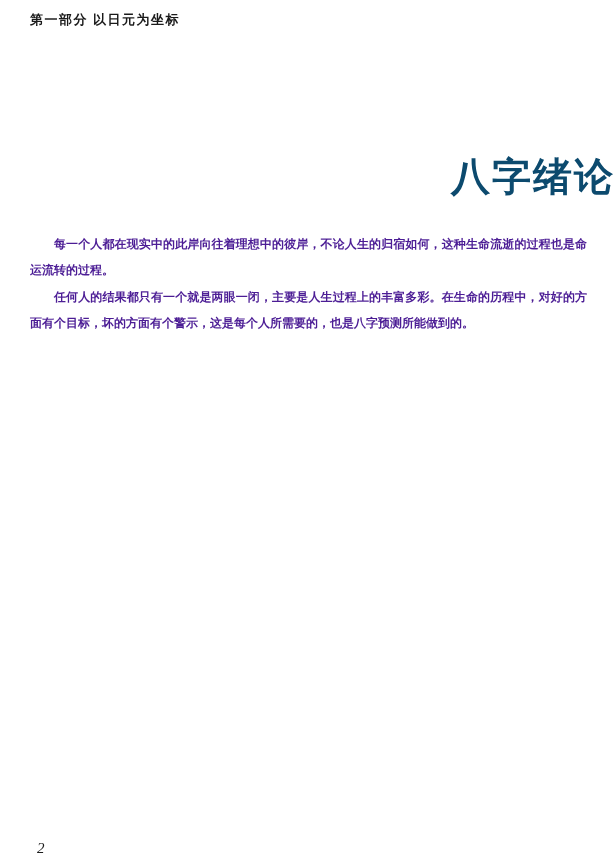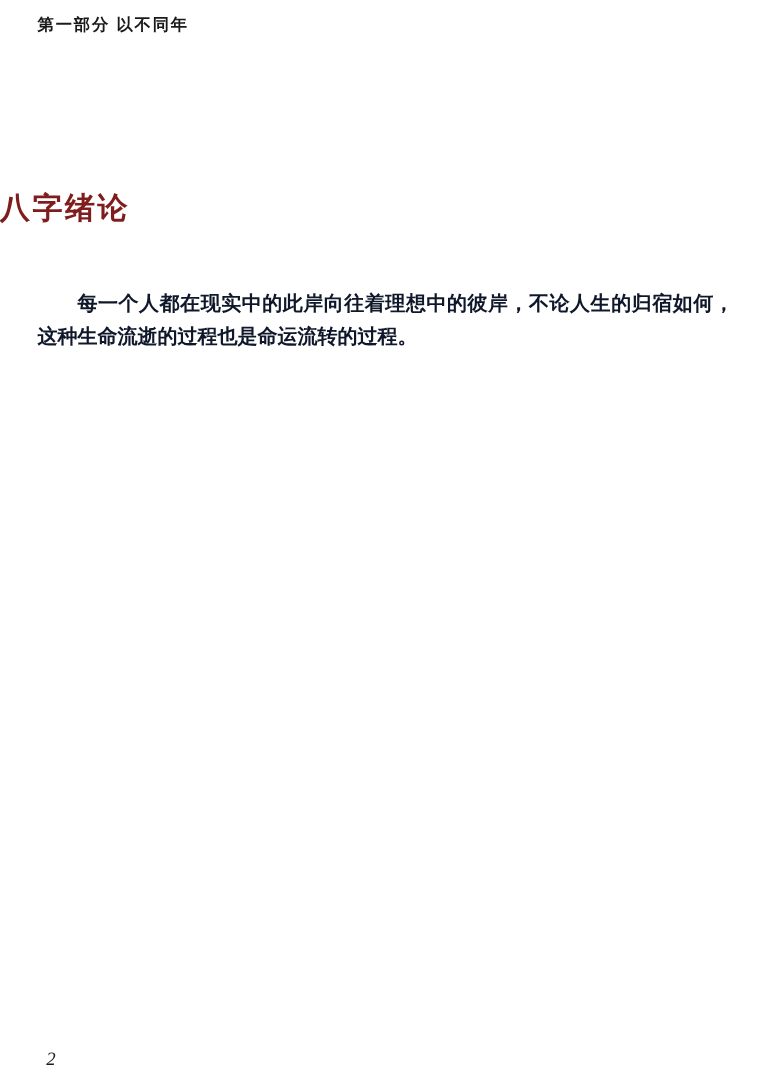--- a/index.html
+++ b/index.html
@@ -26,37 +26,37 @@
     letter-spacing: 1.5px;
     color: #1a1a1a;
     white-space: nowrap;
   }
   .chapter-title {
     position: absolute;
     top: 150px;
     left: 0;
     width: 100%;
     margin: 0;
-    text-align: left;
+    text-align: right;
     font-family: "Liberation Sans", "DejaVu Sans", sans-serif;
     font-weight: 700;
-    font-size: 24px;
+    font-size: 39px;
     letter-spacing: 2px;
-    color: #7f1d1d;
+    color: #0c4a6e;
   }
   .body-text {
     position: absolute;
     top: 231px;
     left: 30px;
     width: 557px;
-    font-size: 16px;
+    font-size: 12px;
     line-height: 26.4px;
     text-align: justify;
     text-justify: inter-ideograph;
-    color: #0f172a;
+    color: #4c1d95;
   }
   .para {
     margin: 0;
     padding: 0;
     text-indent: 2em;
     font-weight: 600;
   }
   .page-number {
     position: absolute;
     left: 37px;
@@ -64,22 +64,23 @@
     font-family: "Liberation Serif", "DejaVu Serif", serif;
     font-style: italic;
     font-size: 15px;
     color: #1c1c1c;
   }
 </style>
 </head>
 <body>
 
 <div class="page">
-  <div class="running-header">第一部分 以不同年</div>
+  <div class="running-header">第一部分 以日元为坐标</div>
 
   <h1 class="chapter-title">八字绪论</h1>
 
   <div class="body-text">
       <p class="para">每一个人都在现实中的此岸向往着理想中的彼岸，不论人生的归宿如何，这种生命流逝的过程也是命运流转的过程。</p>
+      <p class="para">任何人的结果都只有一个就是两眼一闭，主要是人生过程上的丰富多彩。在生命的历程中，对好的方面有个目标，坏的方面有个警示，这是每个人所需要的，也是八字预测所能做到的。</p>
     </div>
 
   <div class="page-number">2</div>
 </div>
 
 </body></html>

